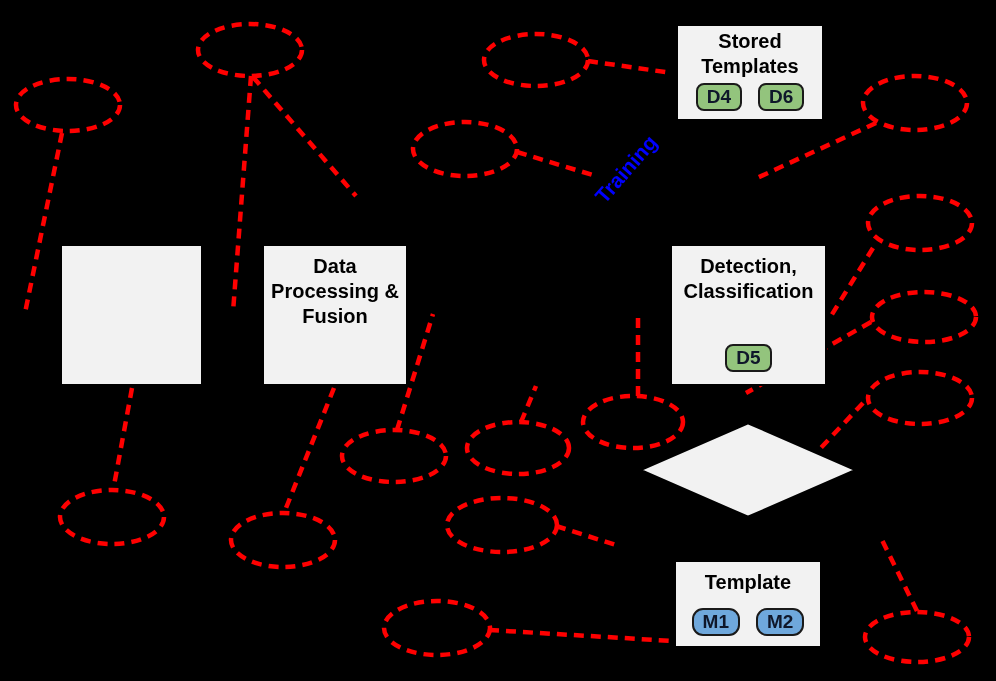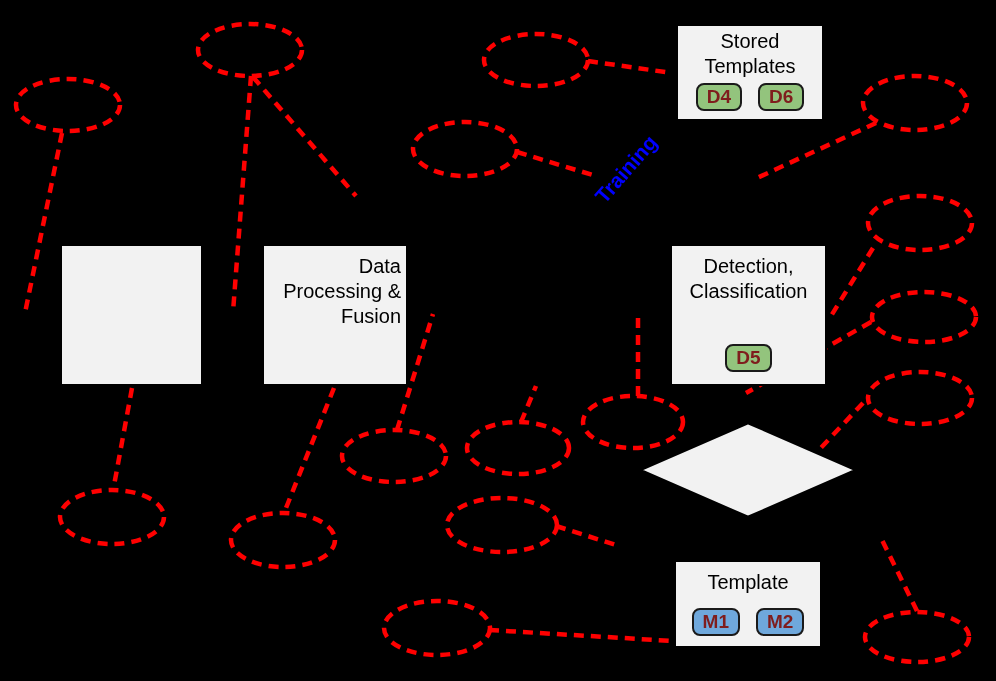--- a/index.html
+++ b/index.html
@@ -36,44 +36,44 @@
   }
   .module{
     position:absolute;z-index:2;
     background:var(--box-fill);
     border:2px solid var(--box-border);
     box-sizing:border-box;
     text-align:center;
     color:var(--title-text);
   }
   .module-title{
-    font-weight:normal;
+    font-weight:bold;
     font-size:20px;
     line-height:25px;
     margin:8px auto 0 auto;
   }
   .badges{
     position:absolute;left:0;right:0;bottom:12px;
     display:flex;justify-content:center;gap:16px;
   }
   .badge{
     display:inline-block;
     font-weight:bold;font-size:19px;line-height:22px;
     padding:1px 9px;
     border:2px solid var(--badge-border);
     border-radius:8px;
-    color:#7f1d1d;
+    color:#0f172a;
   }
   .badge.p{background:var(--sensor-badge-yellow);}
   .badge.d{background:var(--data-badge-green);}
-  .badge.m{background:var(--service-badge-blue);}
+  .badge.m{background:var(--service-badge-blue);border-radius:11px;}
   
   .m-sensors{left:60px;top:244px;width:143px;height:142px;}
   .m-dpf{left:262px;top:244px;width:146px;height:142px;}
-  .m-dpf .module-title{width:132px;text-align:right;}
+  .m-dpf .module-title{width:132px;}
   .m-tp{left:468px;top:244px;width:147px;height:142px;}
   .m-tp .module-title{width:120px;}
   .m-dc{left:670px;top:244px;width:157px;height:142px;}
   .m-dc .module-title{width:145px;}
   .m-st{left:676px;top:24px;width:148px;height:97px;}
   .m-st .module-title{width:120px;margin-top:3px;}
   .m-st .badges{bottom:8px;}
   .m-sv{left:674px;top:560px;width:148px;height:88px;}
   .m-sv .badges{bottom:10px;}
   .decision-overlay{

